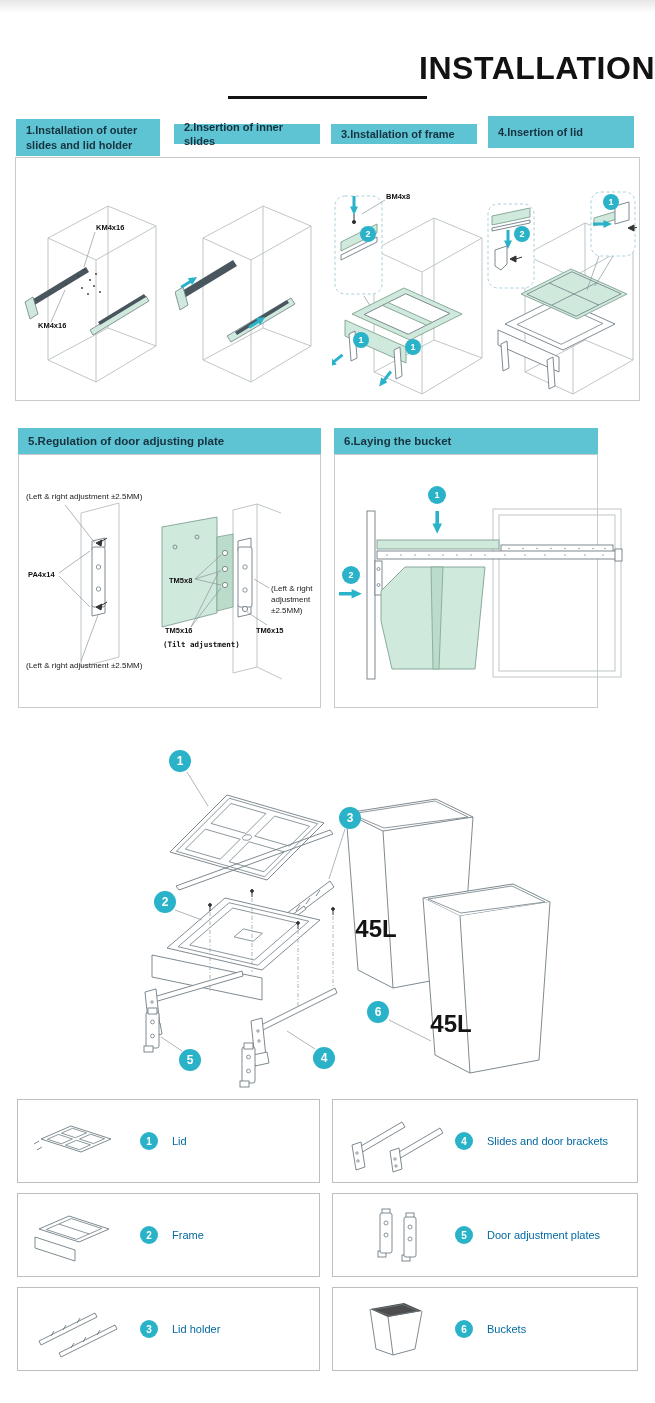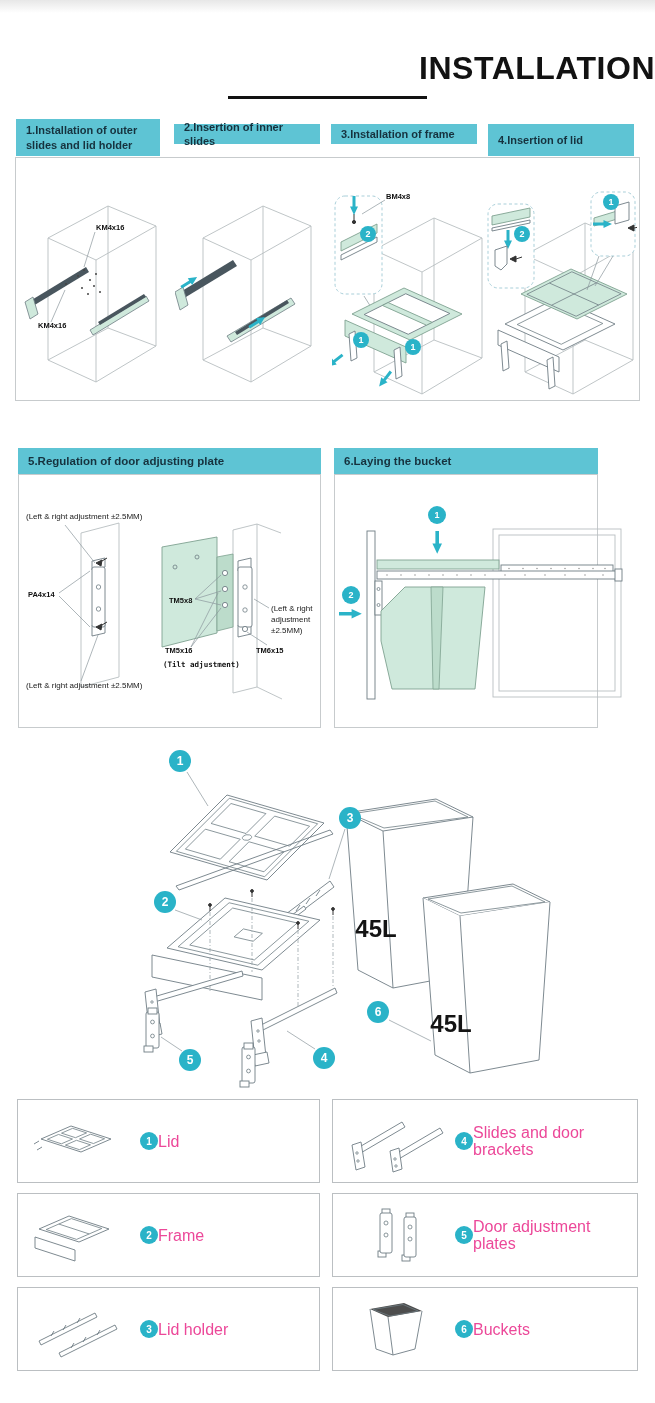--- a/index.html
+++ b/index.html
@@ -8,36 +8,36 @@
   .topfade{position:absolute;top:0;left:0;width:655px;height:13px;
         background:linear-gradient(#e7e7e7,#ffffff);}
   .title{position:absolute;top:50px;left:0;width:100%;text-align:right;
         font-size:32px;font-weight:800;letter-spacing:.5px;color:#121212;}
   .title-rule{position:absolute;top:96px;left:228px;width:199px;height:2.5px;background:#121212;}
   .sh{position:absolute;background:#5ec4d4;color:#16323e;font-size:11px;font-weight:700;
         display:flex;align-items:center;line-height:1.3;padding:0 6px 0 10px;box-sizing:border-box;}
   #sh1{left:16px;top:119px;width:144px;height:37px;}
   #sh2{left:174px;top:124px;width:146px;height:20px;}
   #sh3{left:331px;top:124px;width:146px;height:20px;}
-  #sh4{left:488px;top:124px;width:146px;height:32px;}
+  #sh4{left:488px;top:116px;width:146px;height:32px;}
   .bigbox{position:absolute;left:15px;top:157px;width:623px;height:242px;
         border:1px solid #c7cbcd;background:#fff;}
   .stepsvg{position:absolute;}
-  .panel{position:absolute;margin-top:20px;}
+  .panel{position:absolute;}
   .phead{height:26px;background:#5ec4d4;color:#16323e;font-size:11.5px;font-weight:700;
         line-height:26px;padding-left:10px;}
   .pbody{border:1px solid #c7cbcd;background:#fff;}
   .exploded{position:absolute;left:90px;top:730px;}
   .part{position:absolute;border:1px solid #bbbfc2;background:#fff;display:flex;
         align-items:center;padding-left:12px;box-sizing:border-box;}
   .part-icon{width:102px;flex:0 0 102px;display:flex;justify-content:center;}
   .pnum{width:18px;height:18px;border-radius:50%;background:#2ab3c8;color:#fff;
         font-size:10px;font-weight:700;display:flex;align-items:center;justify-content:center;
         flex:0 0 18px;margin-left:8px;}
-  .part-label{font-size:16px;color:#ec4899;line-height:17px;max-width:150px;}
+  .part-label{font-size:11px;color:#0369a1;margin-left:14px;line-height:17px;max-width:150px;}
   
   svg{display:block;}
   .ln{fill:none;stroke:#b8bec1;stroke-width:0.9;}
   .ln2{fill:none;stroke:#6f7d84;stroke-width:0.9;}
   .pt{fill:#ffffff;stroke:#6f7d84;stroke-width:0.9;}
   .ptl{fill:none;stroke:#6f7d84;stroke-width:0.8;}
   .ptd{fill:#49565e;stroke:none;}
   .grn{fill:#cfe9dc;stroke:#7fa291;stroke-width:0.9;}
   .grn2{fill:#cfe9dc;stroke:#6f7d84;stroke-width:0.8;}
   .grnd{fill:#bcdccb;stroke:#7fa291;stroke-width:0.8;}

